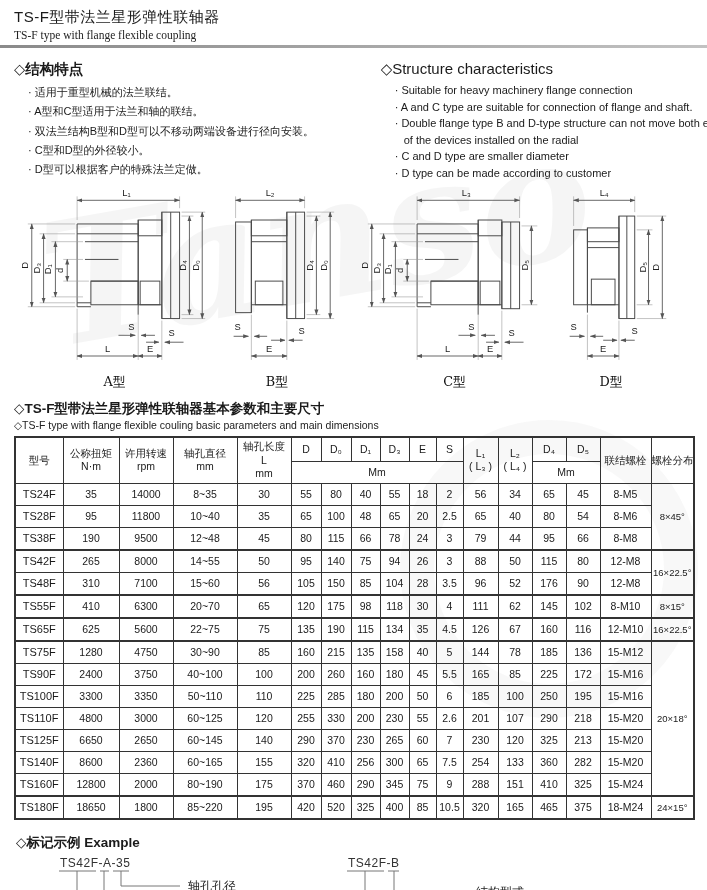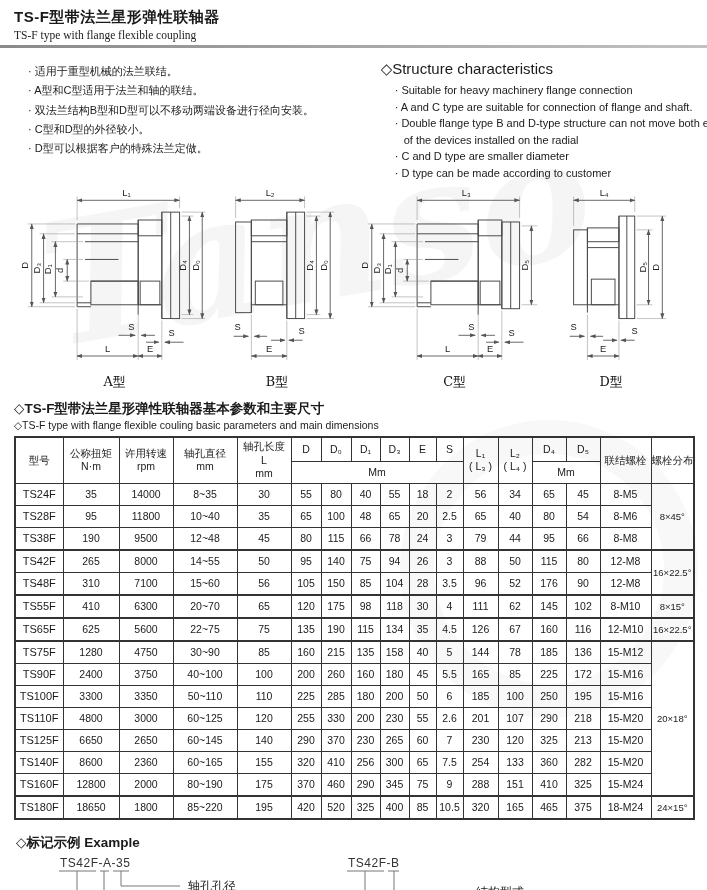--- a/index.html
+++ b/index.html
@@ -15,21 +15,21 @@
     font-size:170px;color:rgba(130,130,130,0.08);transform:rotate(-10deg);
     white-space:nowrap;pointer-events:none;
   }
   .wm-ring{
     position:absolute;top:420px;left:400px;z-index:0;width:230px;height:230px;
     border:34px solid rgba(140,140,140,0.06);border-radius:50%;pointer-events:none;
   }
   .page{position:relative;z-index:1;padding:8px 14px 0 14px;}
 
   
-  .title-zh{font-size:15px;font-weight:bold;margin:0;letter-spacing:0.5px;}
+  .title-zh{font-size:15px;font-weight:normal;margin:0;letter-spacing:0.5px;}
   .title-en{font-size:11.5px;color:#222;margin-top:2px;font-family:Liberation Serif, serif;}
   .title-rule{height:3px;background:linear-gradient(to right,#8a8a8a,#c2c2c2);margin:4px -14px 0 -14px;}
 
   
   .features{display:flex;margin-top:12px;min-height:104px;}
   .feat-zh{width:54%;}
   .feat-en{width:46%;}
   .feat-h{font-size:14.5px;font-weight:bold;margin:0 0 4px 0;}
   .feat-en .feat-h{font-weight:normal;font-size:15px;}
   ul.feat-list{list-style:none;margin:2px 0 0 0;padding:0 0 0 14px;}
@@ -91,20 +91,21 @@
 <div class="page">
 
   <header>
     <h1 class="title-zh">TS-F型带法兰星形弹性联轴器</h1>
     <div class="title-en">TS-F type with flange flexible coupling</div>
     <div class="title-rule"></div>
   </header>
 
   <div class="features">
     <section class="feat-zh">
+      <h2 class="feat-h">◇结构特点</h2>
       <ul class="feat-list" id="feat-zh-list">
           <li>适用于重型机械的法兰联结。</li>
           <li>A型和C型适用于法兰和轴的联结。</li>
           <li>双法兰结构B型和D型可以不移动两端设备进行径向安装。</li>
           <li>C型和D型的外径较小。</li>
           <li>D型可以根据客户的特殊法兰定做。</li>
         </ul>
     </section>
     <section class="feat-en">
       <h2 class="feat-h">◇Structure characteristics</h2>

